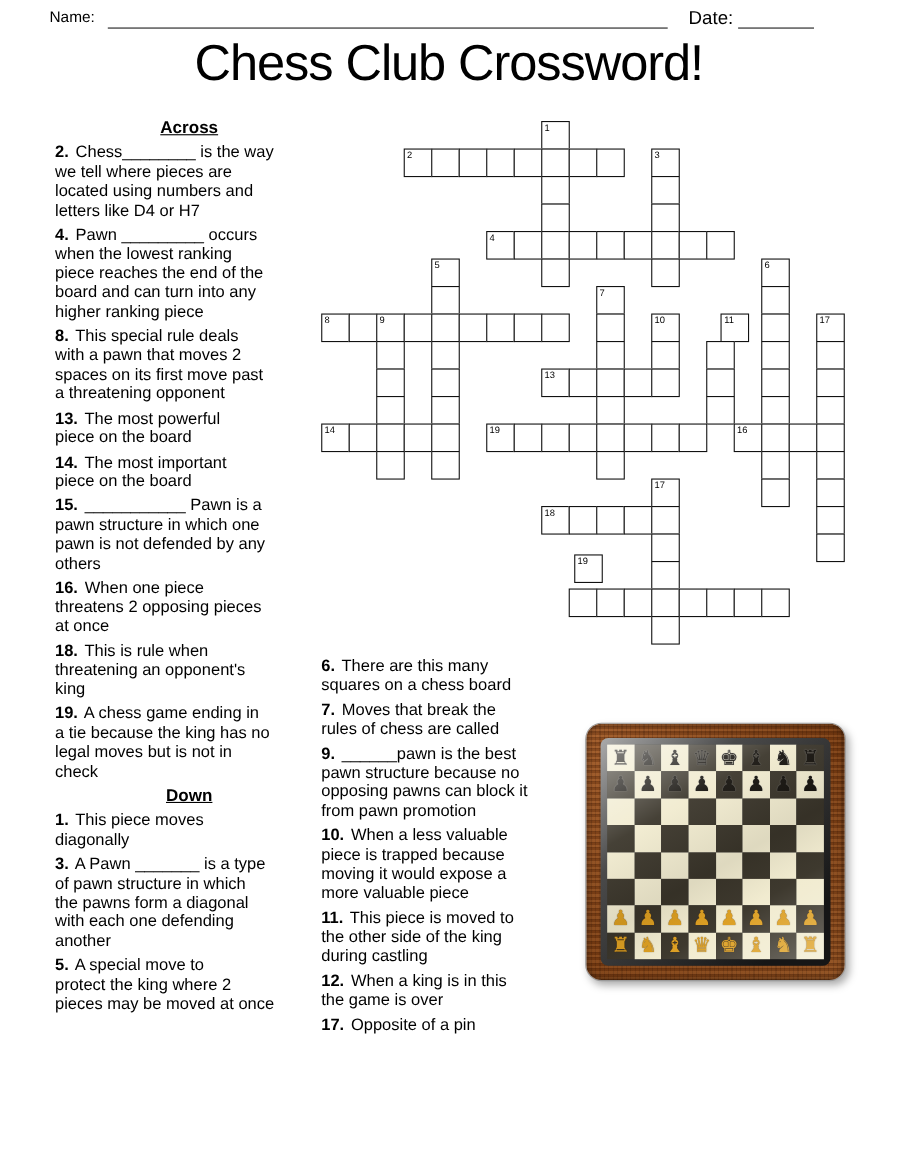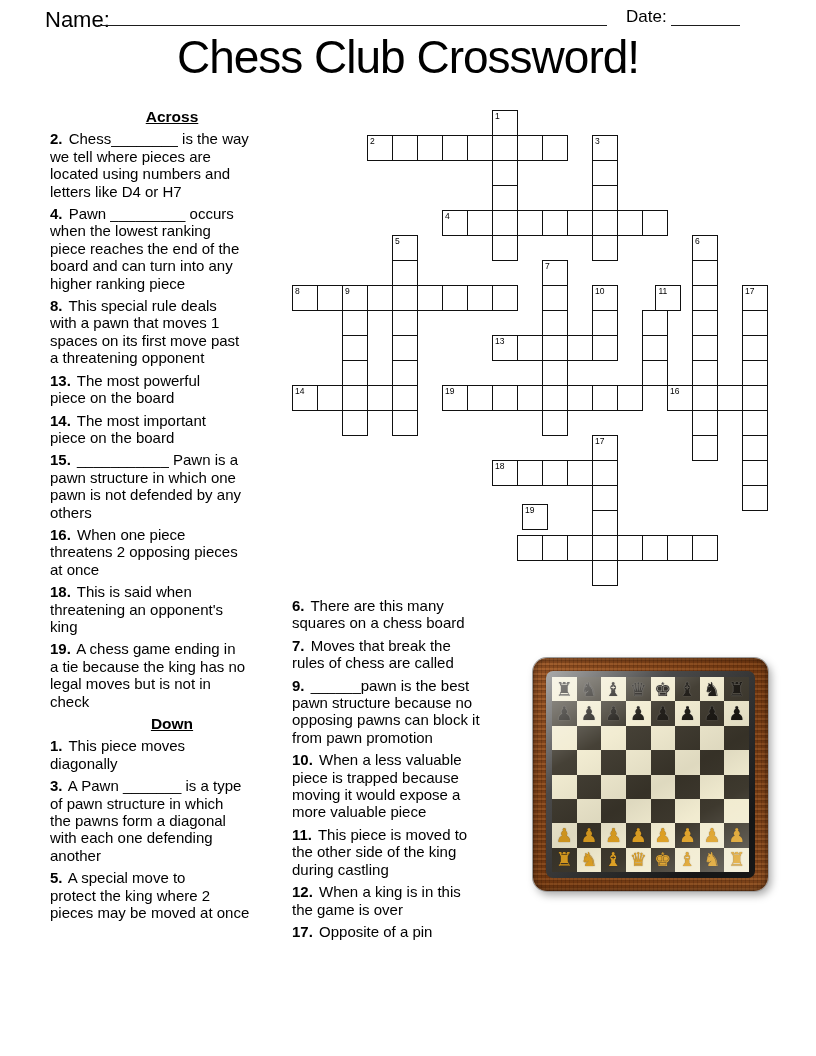--- a/index.html
+++ b/index.html
@@ -4,21 +4,21 @@
 <style>
   html,body{margin:0;padding:0;}
   body{
     width:816px;height:1056px;background:#ffffff;position:relative;
     font-family:"Liberation Sans",sans-serif;color:#000;overflow:hidden;
     -webkit-font-smoothing:antialiased;
   }
   .abs{position:absolute;}
 
   
-  #name-label{left:45px;top:7px;font-size:22px;}
+  #name-label{left:45px;top:7px;font-size:14px;}
   #name-line{left:98px;top:0;width:509px;height:25px;border-bottom:1.5px solid #1d1d1d;}
   #date-label{left:626px;top:7px;font-size:17px;}
   #date-line{left:671px;top:0;width:69px;height:25px;border-bottom:1.5px solid #1d1d1d;}
 
   
   #title{left:0;right:0;top:30px;text-align:center;font-size:46px;letter-spacing:-1px;}
 
   
   .clue-col{position:absolute;font-size:15px;line-height:17.4px;}
   #col1{left:46px;top:108px;width:252px;}
@@ -76,35 +76,35 @@
         <p class="clue"><b>2.</b><span class="ctext"> Chess________ is the way
 we tell where pieces are
 located using numbers and
 letters like D4 or H7</span></p>
         <p class="clue"><b>4.</b><span class="ctext"> Pawn _________ occurs
 when the lowest ranking
 piece reaches the end of the
 board and can turn into any
 higher ranking piece</span></p>
         <p class="clue"><b>8.</b><span class="ctext"> This special rule deals
-with a pawn that moves 1
+with a pawn that moves 2
 spaces on its first move past
 a threatening opponent</span></p>
         <p class="clue"><b>13.</b><span class="ctext"> The most powerful
 piece on the board</span></p>
         <p class="clue"><b>14.</b><span class="ctext"> The most important
 piece on the board</span></p>
         <p class="clue"><b>15.</b><span class="ctext"> ___________ Pawn is a
 pawn structure in which one
 pawn is not defended by any
 others</span></p>
         <p class="clue"><b>16.</b><span class="ctext"> When one piece
 threatens 2 opposing pieces
 at once</span></p>
-        <p class="clue"><b>18.</b><span class="ctext"> This is said when
+        <p class="clue"><b>18.</b><span class="ctext"> This is rule when
 threatening an opponent's
 king</span></p>
         <p class="clue"><b>19.</b><span class="ctext"> A chess game ending in
 a tie because the king has no
 legal moves but is not in
 check</span></p>
       </div>
     <p class="clue-heading" id="down-heading">Down</p>
     <div>
         <p class="clue"><b>1.</b><span class="ctext"> This piece moves

